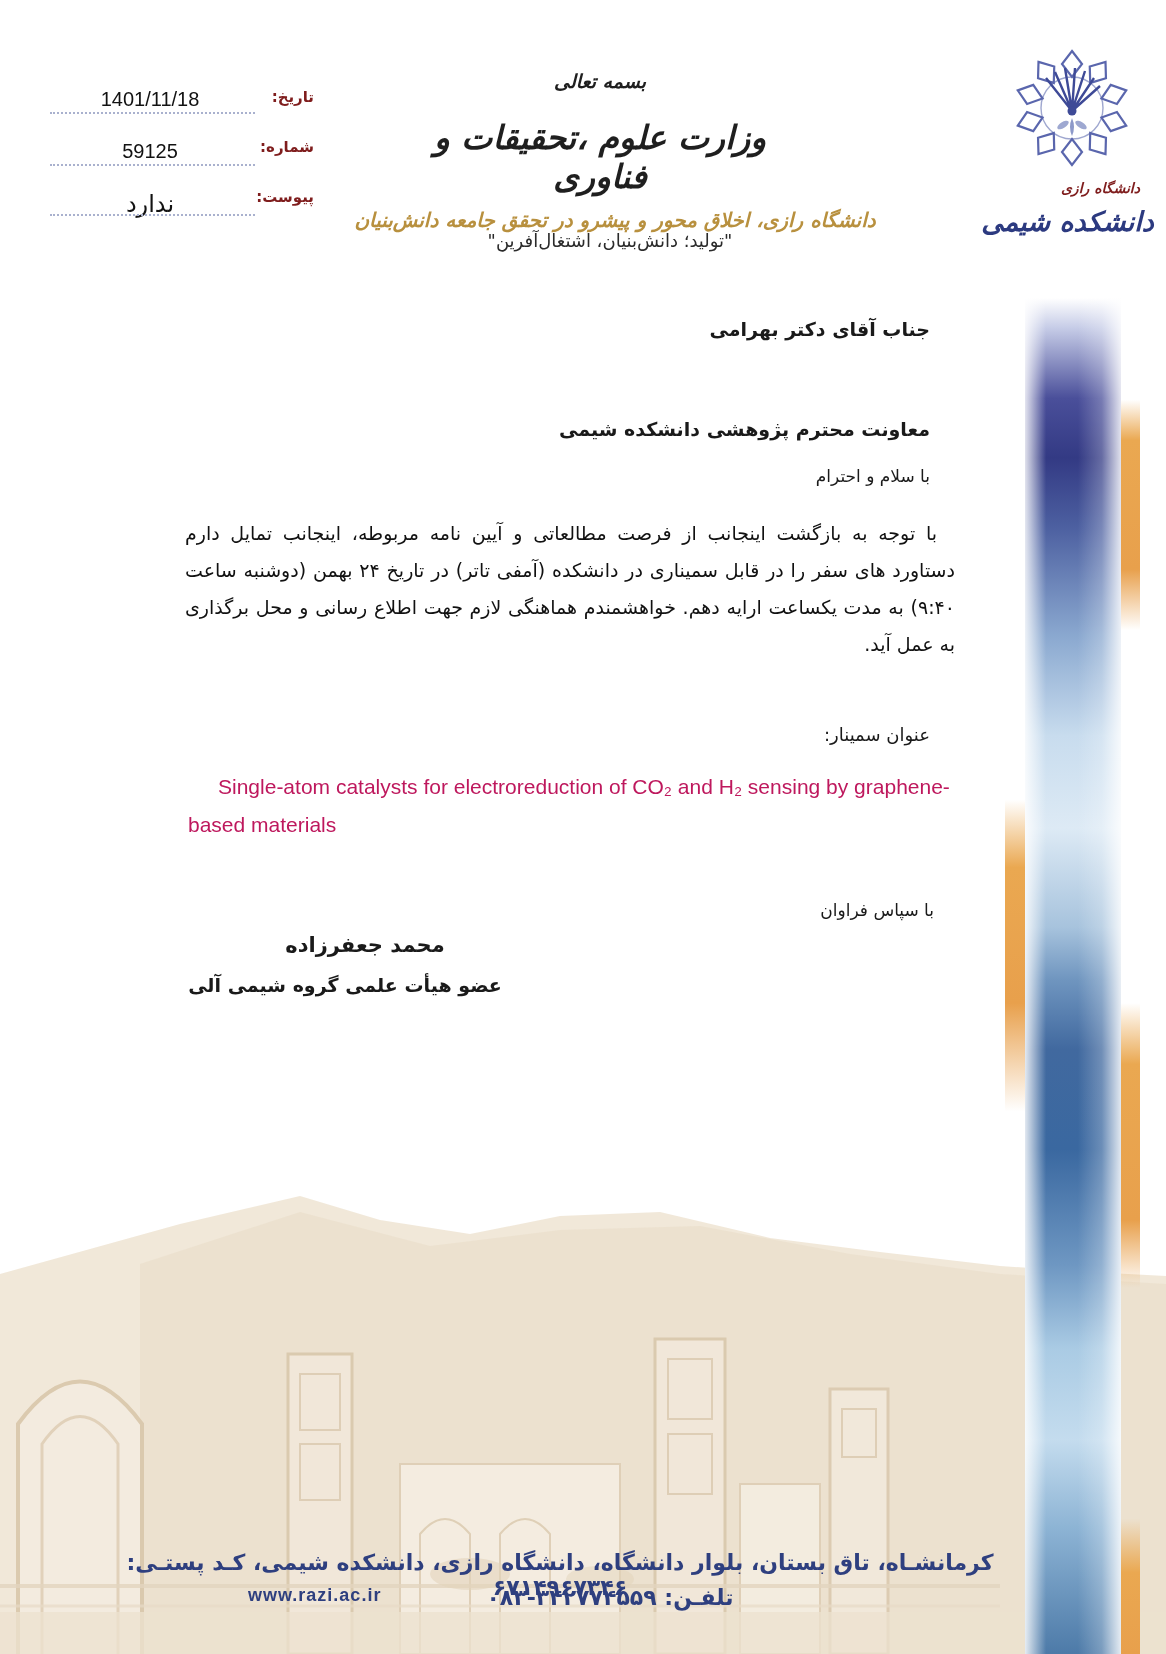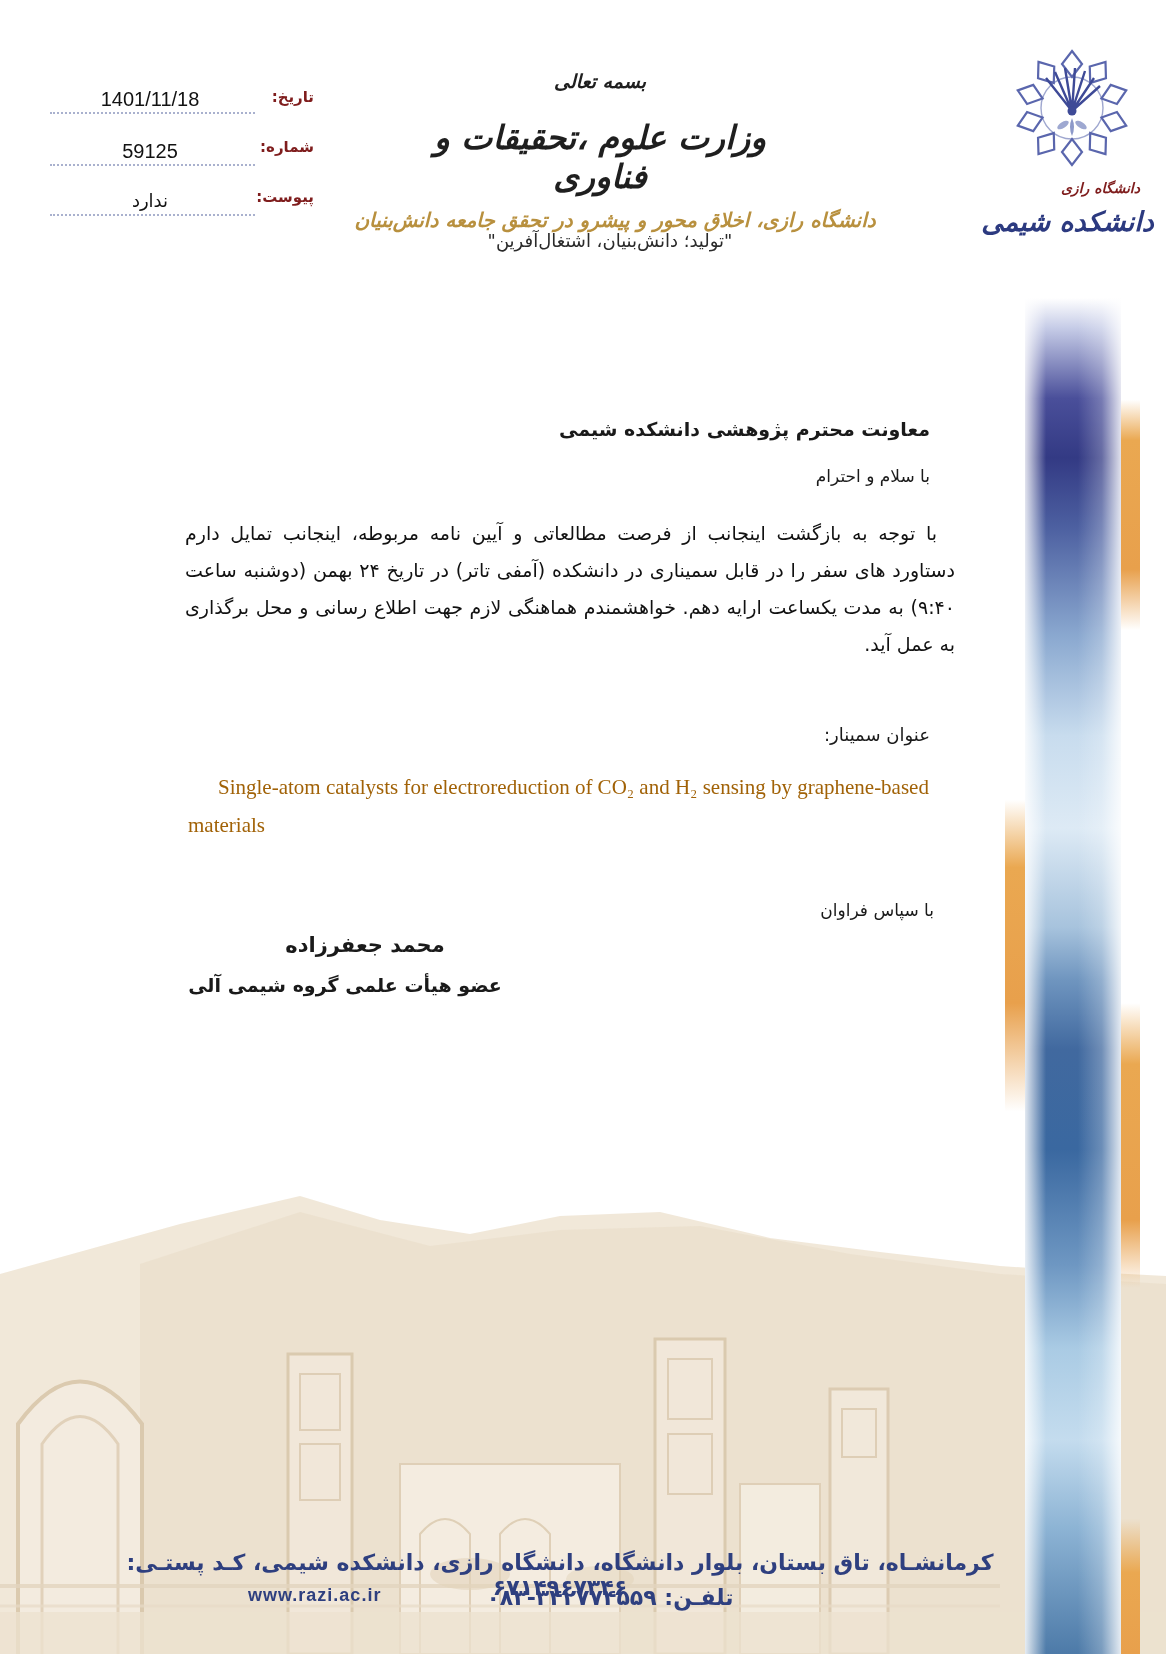--- a/index.html
+++ b/index.html
@@ -5,36 +5,36 @@
   html,body{margin:0;padding:0;background:#888;}
   .page{
     position:relative;width:1166px;height:1654px;margin:0 auto;
     background:#ffffff;overflow:hidden;
     font-family:"DejaVu Sans",sans-serif;color:#1a1a1a;
   }
   .abs{position:absolute;}
   .rtl{direction:rtl;unicode-bidi:embed;}
   
   .meta-value{font-size:20px;color:#121212;text-align:center;font-family:"Liberation Sans","DejaVu Sans",sans-serif;}
-  .meta-value.fa{font-family:"DejaVu Sans",sans-serif;font-size:18px;}
+  .meta-value.fa{font-family:"DejaVu Sans",sans-serif;font-size:24px;}
   .meta-label{font-size:15px;font-weight:bold;color:#7f1d1d;}
   .meta-line{border-bottom:2px dotted #a9b1ce;height:0;}
   
   .callig{font-style:italic;font-weight:bold;text-align:center;color:#1f1f1f;margin-top:40px;}
   .motto-gold{color:#b8903e;}
   .slogan{font-size:18px;text-align:center;color:#2a2a2a;}
   
   .logo-uni{font-size:14px;font-weight:bold;font-style:italic;color:#7f1d1d;text-align:right;}
   .logo-fac{font-size:27px;font-weight:bold;font-style:italic;color:#2c3a80;text-align:center;}
   
   .addressee{font-size:19px;font-weight:bold;text-align:right;}
   .greeting{font-size:17px;text-align:right;}
   .body-par{font-size:19px;line-height:37px;text-align:justify;text-align-last:right;text-indent:18px;color:#111;}
   .seminar-label{font-size:18px;text-align:right;}
-  .title-en{font-family:Liberation Serif, serif;font-size:21px;line-height:38px;color:#a16207;text-indent:30px;}
+  .title-en{font-family:Liberation Sans, sans-serif;font-size:21px;line-height:38px;color:#be185d;text-indent:30px;}
   .closing{font-size:17px;text-align:right;}
   .signer{font-weight:bold;text-align:center;}
   
   .footer-text{color:#2e3f7f;font-weight:bold;font-size:22px;}
   .website{font-family:"Liberation Sans","DejaVu Sans",sans-serif;letter-spacing:1px;font-size:18px;}
   .phone-value{direction:ltr;unicode-bidi:embed;display:inline-block;}
   
   .ribbon-main{
     left:1025px;top:298px;width:96px;height:1356px;z-index:2;
     background:linear-gradient(to bottom,
@@ -150,20 +150,21 @@
     <use href="#dm" transform="rotate(324 60 60) translate(60 16)"></use>
     <path d="M60,63 L34,30 M60,63 L43,24 M60,63 L53,20 M60,63 L63,20 M60,63 L73,23 M60,63 L82,30 M60,63 L88,38" stroke="#3e4a97" stroke-width="2.4" fill="none"></path>
     <circle cx="60" cy="63" r="4.5" fill="#3e4a97"></circle>
     <path d="M60,70 Q56,79 60,88 Q64,79 60,70" fill="#8d99c9"></path>
     <ellipse cx="51" cy="77" rx="6.5" ry="3" fill="#8d99c9" opacity="0.85" transform="rotate(-32 51 77)"></ellipse>
     <ellipse cx="69" cy="77" rx="6.5" ry="3" fill="#8d99c9" opacity="0.85" transform="rotate(32 69 77)"></ellipse>
   </svg>
   <div class="abs content logo-uni rtl" style="left:1000px;top:180px;width:140px;">دانشگاه رازی</div>
   <div class="abs content logo-fac rtl" style="left:975px;top:206px;width:185px;">دانشکده شیمی</div>
 
+  <div class="abs content addressee rtl" style="right:236px;top:318px;width:420px;">جناب آقای دکتر بهرامی</div>
   <div class="abs content addressee rtl" style="right:236px;top:400px;width:480px;margin-top:18px;">معاونت محترم پژوهشی دانشکده شیمی</div>
   <div class="abs content greeting rtl" style="right:236px;top:466px;width:300px;">با سلام و احترام</div>
 
   <div class="abs content body-par rtl" style="left:185px;top:515px;width:770px;">با توجه به بازگشت اینجانب از فرصت مطالعاتی و آیین نامه مربوطه، اینجانب تمایل دارم دستاورد های سفر را در قابل سمیناری در دانشکده (آمفی تاتر) در تاریخ ۲۴ بهمن (دوشنبه ساعت ۹:۴۰) به مدت یکساعت ارایه دهم. خواهشمندم هماهنگی لازم جهت اطلاع رسانی و محل برگذاری به عمل آید.</div>
 
   <div class="abs content seminar-label rtl" style="right:236px;top:724px;width:260px;text-align:right;">عنوان سمینار:</div>
 
   <div class="abs content title-en" style="left:188px;top:768px;width:770px;">Single-atom catalysts for electroreduction of CO₂ and H₂ sensing by graphene-based materials</div>
 
   <div class="abs content closing rtl" style="right:232px;top:900px;width:260px;">با سپاس فراوان</div>

